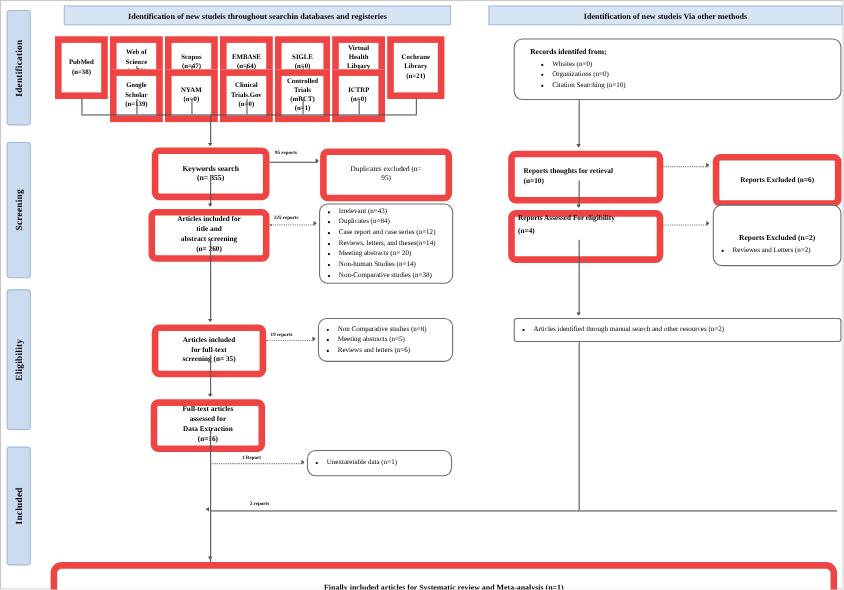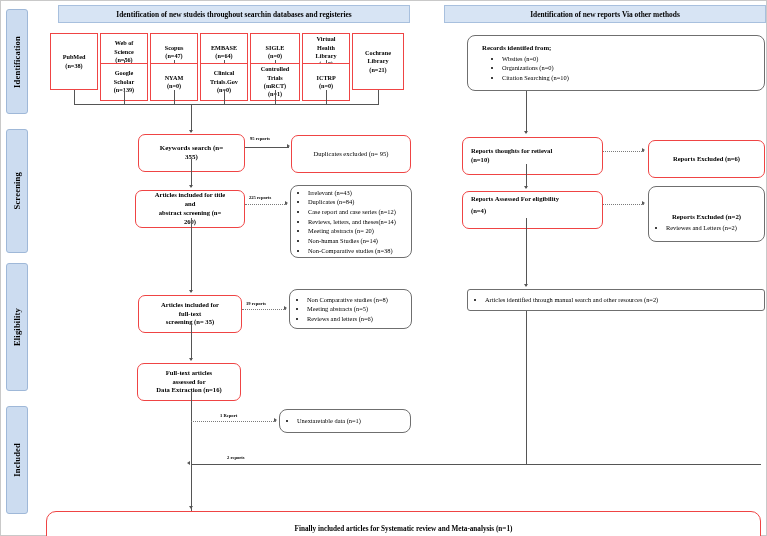--- a/index.html
+++ b/index.html
@@ -25,21 +25,21 @@
 
   
   .banner{
     position:absolute;background:#d7e4f4;border:1px solid #a8c0de;
     display:flex;align-items:center;justify-content:center;
     font-size:7.4px;font-weight:bold;text-align:center;
   }
 
   
   .box{
-    position:absolute;background:#fff;border:1px solid #ef4444;
+    position:absolute;background:#fff;border:6px solid #ef4444;
     box-sizing:border-box;
     display:flex;flex-direction:column;align-items:center;justify-content:center;
     text-align:center;font-size:6.2px;font-weight:bold;line-height:1.35;
     padding:18px;
   }
   .rbox{border-radius:7px;}
   .rbox-lg{border-radius:10px;}
   .plain{font-weight:normal;font-size:6.6px;}
   .lbl-left{align-items:flex-start;text-align:left;}
 
@@ -91,21 +91,21 @@
     <span>Screening</span>
   </div>
   <div class="phase" style="top:262px;height:126px;">
     <span>Eligibility</span>
   </div>
   <div class="phase" style="top:405px;height:106px;">
     <span>Included</span>
   </div>
 
   <div class="banner" style="left:57px;top:4px;width:350px;height:16px;">Identification of new studeis throughout searchin databases and registeries</div>
-  <div class="banner" style="left:443px;top:4px;width:320px;height:16px;">Identification of new reports Via other methods</div>
+  <div class="banner" style="left:443px;top:4px;width:320px;height:16px;">Identification of new studeis Via other methods</div>
 
   <div class="box" style="left:49px;top:32px;width:48px;height:57px;">PubMed (n=38)</div>
 
   <div class="box" style="left:99px;top:32px;width:48px;height:27px;">Web of Science (n=56)</div>
   <div class="box" style="left:99px;top:62px;width:48px;height:27px;">Google Scholar (n=139)</div>
 
   <div class="box" style="left:149px;top:32px;width:48px;height:27px;">Scopus (n=47)</div>
   <div class="box" style="left:149px;top:62px;width:48px;height:27px;">NYAM (n=0)</div>
 
   <div class="box" style="left:199px;top:32px;width:48px;height:27px;">EMBASE (n=64)</div>

